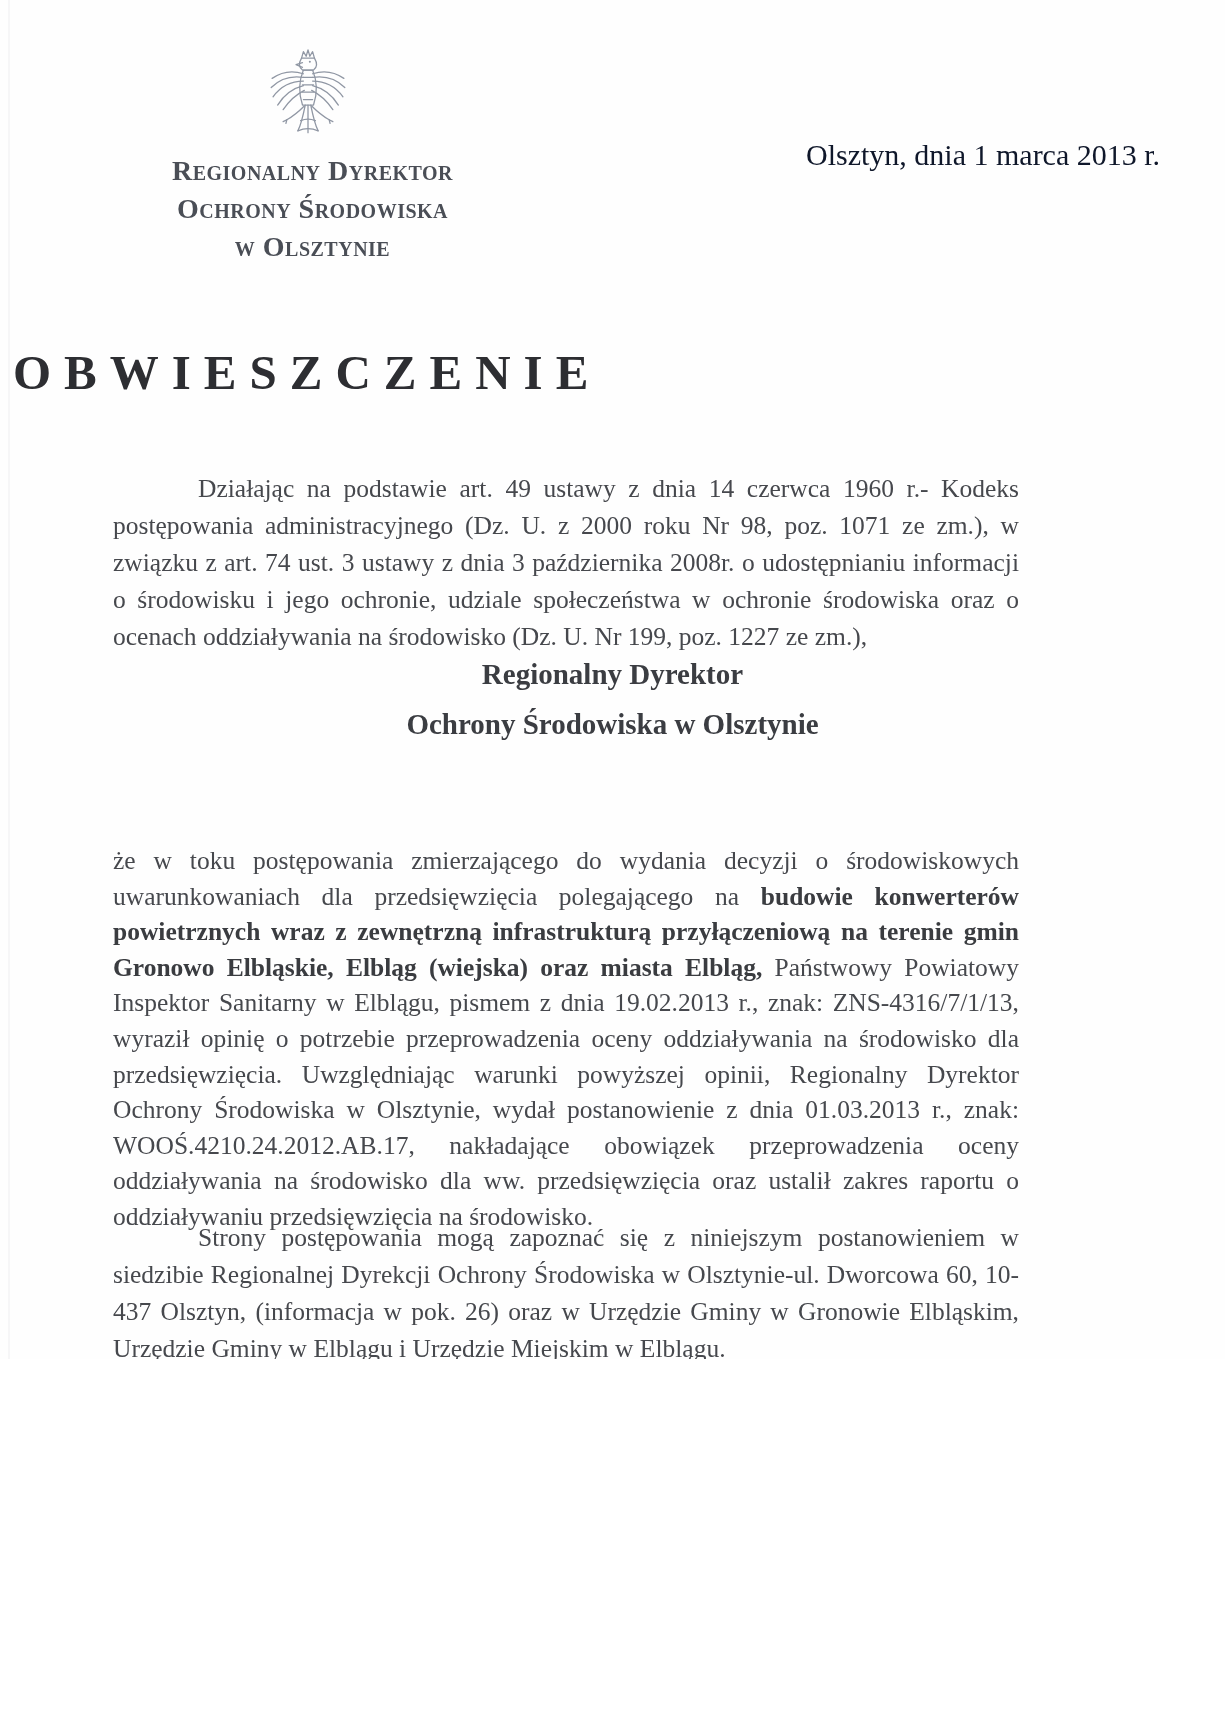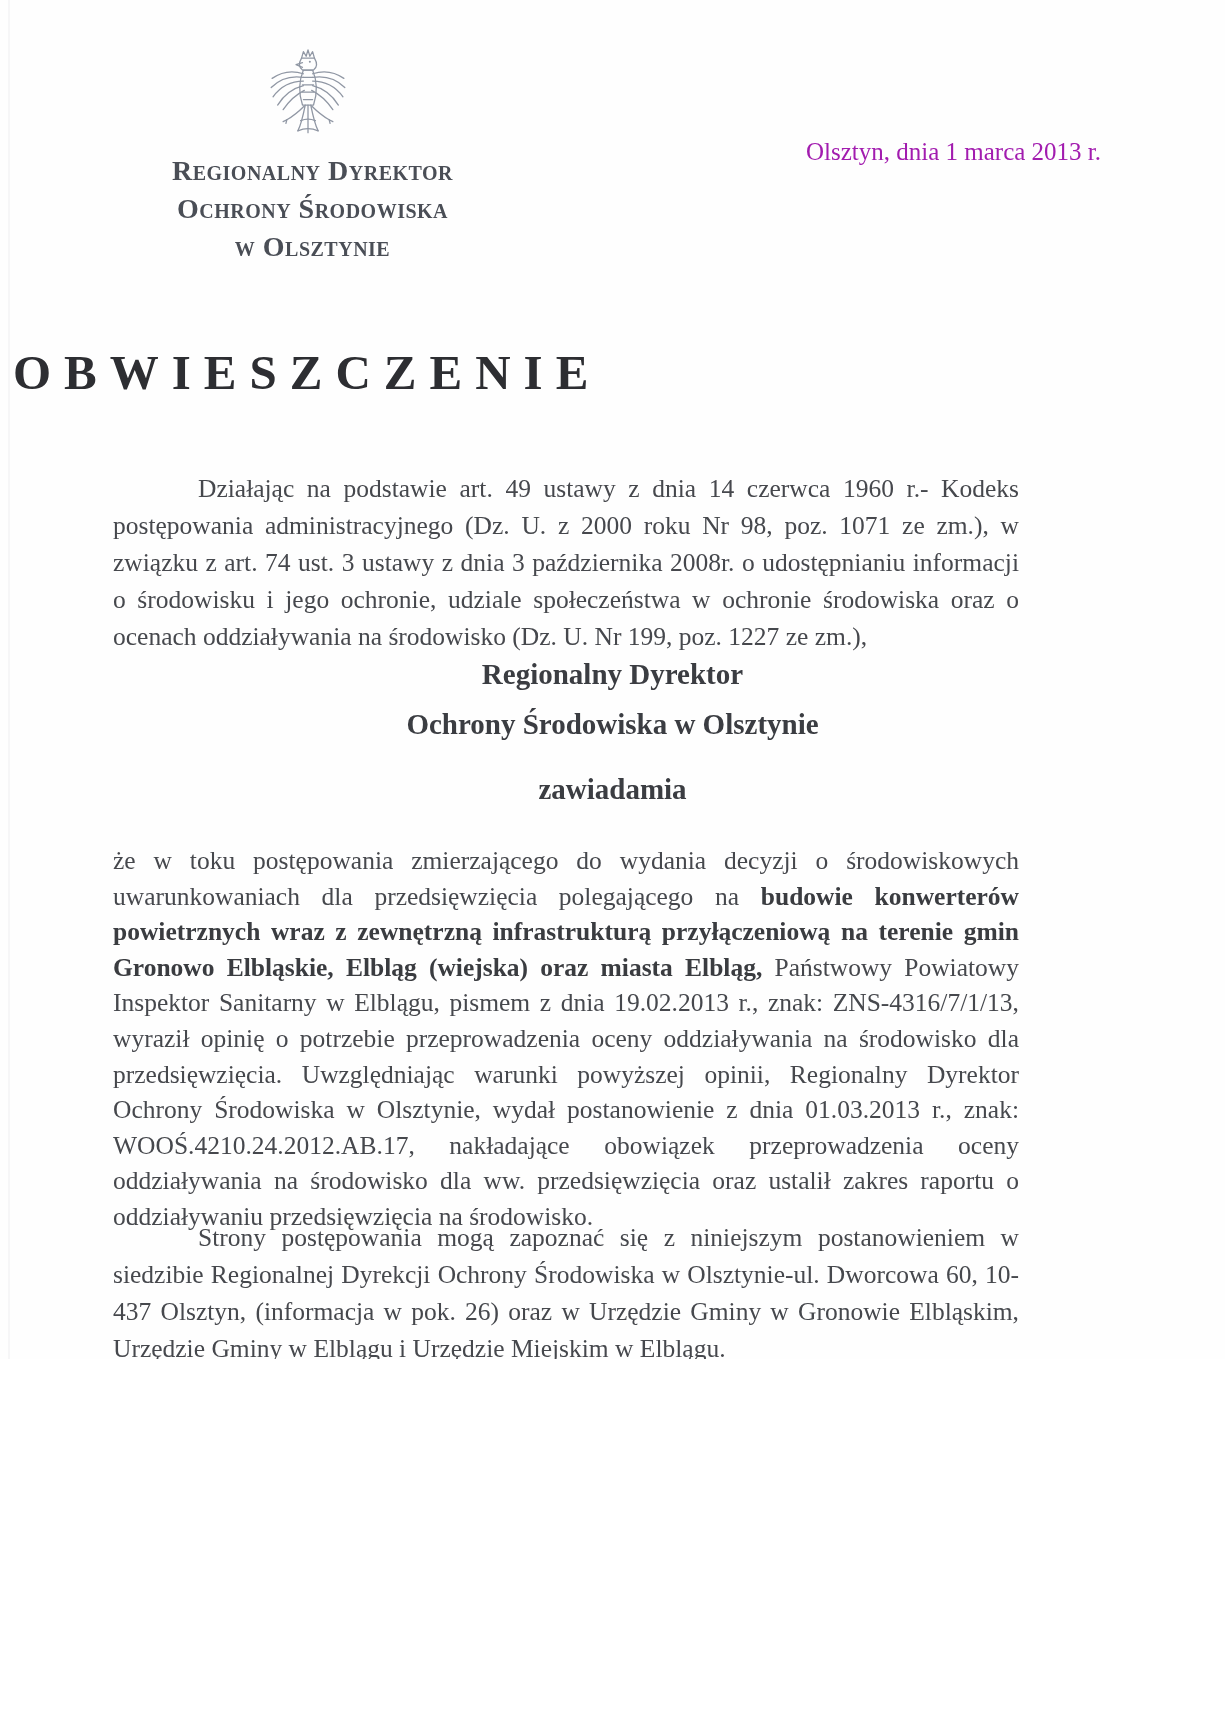--- a/index.html
+++ b/index.html
@@ -25,21 +25,21 @@
     font-size:28px;line-height:38px;
     color:#4a4e56;
     letter-spacing:0.5px;
   }
   .case-number{
     position:absolute;left:203px;top:284px;
     font-size:26px;color:#6e737b;letter-spacing:0.5px;
   }
   .date-line{
     position:absolute;left:806px;top:138px;
-    font-size:25px;color:#a21caf;
+    font-size:30px;color:#0f172a;
   }
   .doc-title{
     position:absolute;left:0;top:344px;width:100%;margin:0;
     font-size:49px;font-weight:700;
     letter-spacing:13px;text-indent:13px;
     color:#2d2e32;
   }
   .para{
     position:absolute;left:113px;width:906px;margin:0;
     text-align:justify;
@@ -135,21 +135,20 @@
 
   <div class="date-line">Olsztyn, dnia 1 marca 2013 r.</div>
 
 
   <h1 class="doc-title">OBWIESZCZENIE</h1>
 
   <p class="para para-intro">Działając na podstawie art. 49 ustawy z dnia 14 czerwca 1960 r.- Kodeks postępowania administracyjnego (Dz. U. z 2000 roku Nr 98, poz. 1071 ze zm.), w związku z art. 74 ust. 3 ustawy z dnia 3 października 2008r. o udostępnianiu informacji o środowisku i jego ochronie, udziale społeczeństwa w ochronie środowiska oraz o ocenach oddziaływania na środowisko (Dz. U. Nr 199, poz. 1227 ze zm.),</p>
 
   <div class="h2 h2-1">Regionalny Dyrektor</div>
   <div class="h2 h2-2">Ochrony Środowiska w Olsztynie</div>
-  <div class="h2 h2-3">zawiadamia</div>
 
   <p class="para para-body"><span>że w toku postępowania zmierzającego do wydania decyzji o środowiskowych uwarunkowaniach dla przedsięwzięcia polegającego na </span><strong>budowie konwerterów powietrznych wraz z zewnętrzną infrastrukturą przyłączeniową na terenie gmin Gronowo Elbląskie, Elbląg (wiejska) oraz miasta Elbląg,</strong><span> Państwowy Powiatowy Inspektor Sanitarny w Elblągu, pismem z dnia 19.02.2013 r., znak: ZNS-4316/7/1/13, wyraził opinię o potrzebie przeprowadzenia oceny oddziaływania na środowisko dla przedsięwzięcia. Uwzględniając warunki powyższej opinii, Regionalny Dyrektor Ochrony Środowiska w Olsztynie, wydał postanowienie z dnia 01.03.2013 r., znak: WOOŚ.4210.24.2012.AB.17, nakładające obowiązek przeprowadzenia oceny oddziaływania na środowisko dla ww. przedsięwzięcia oraz ustalił zakres raportu o oddziaływaniu przedsięwzięcia na środowisko.</span></p>
 
   <p class="para para-access">Strony postępowania mogą zapoznać się z niniejszym postanowieniem w siedzibie Regionalnej Dyrekcji Ochrony Środowiska w Olsztynie-ul. Dworcowa 60, 10-437 Olsztyn, (informacja w pok. 26) oraz w Urzędzie Gminy w Gronowie Elbląskim, Urzędzie Gminy w Elblągu i Urzędzie Miejskim w Elblągu.</p>
 
   <div class="stamp">
     <div class="stamp-line1">Z up. REGIONALNEGO DYREKTORA</div>
     <div class="stamp-line2">OCHRONY ŚRODOWISKA</div>
     <div class="stamp-name">Agata Moździerz</div>
     <div class="stamp-role1">Naczelnik Wydziału</div>

